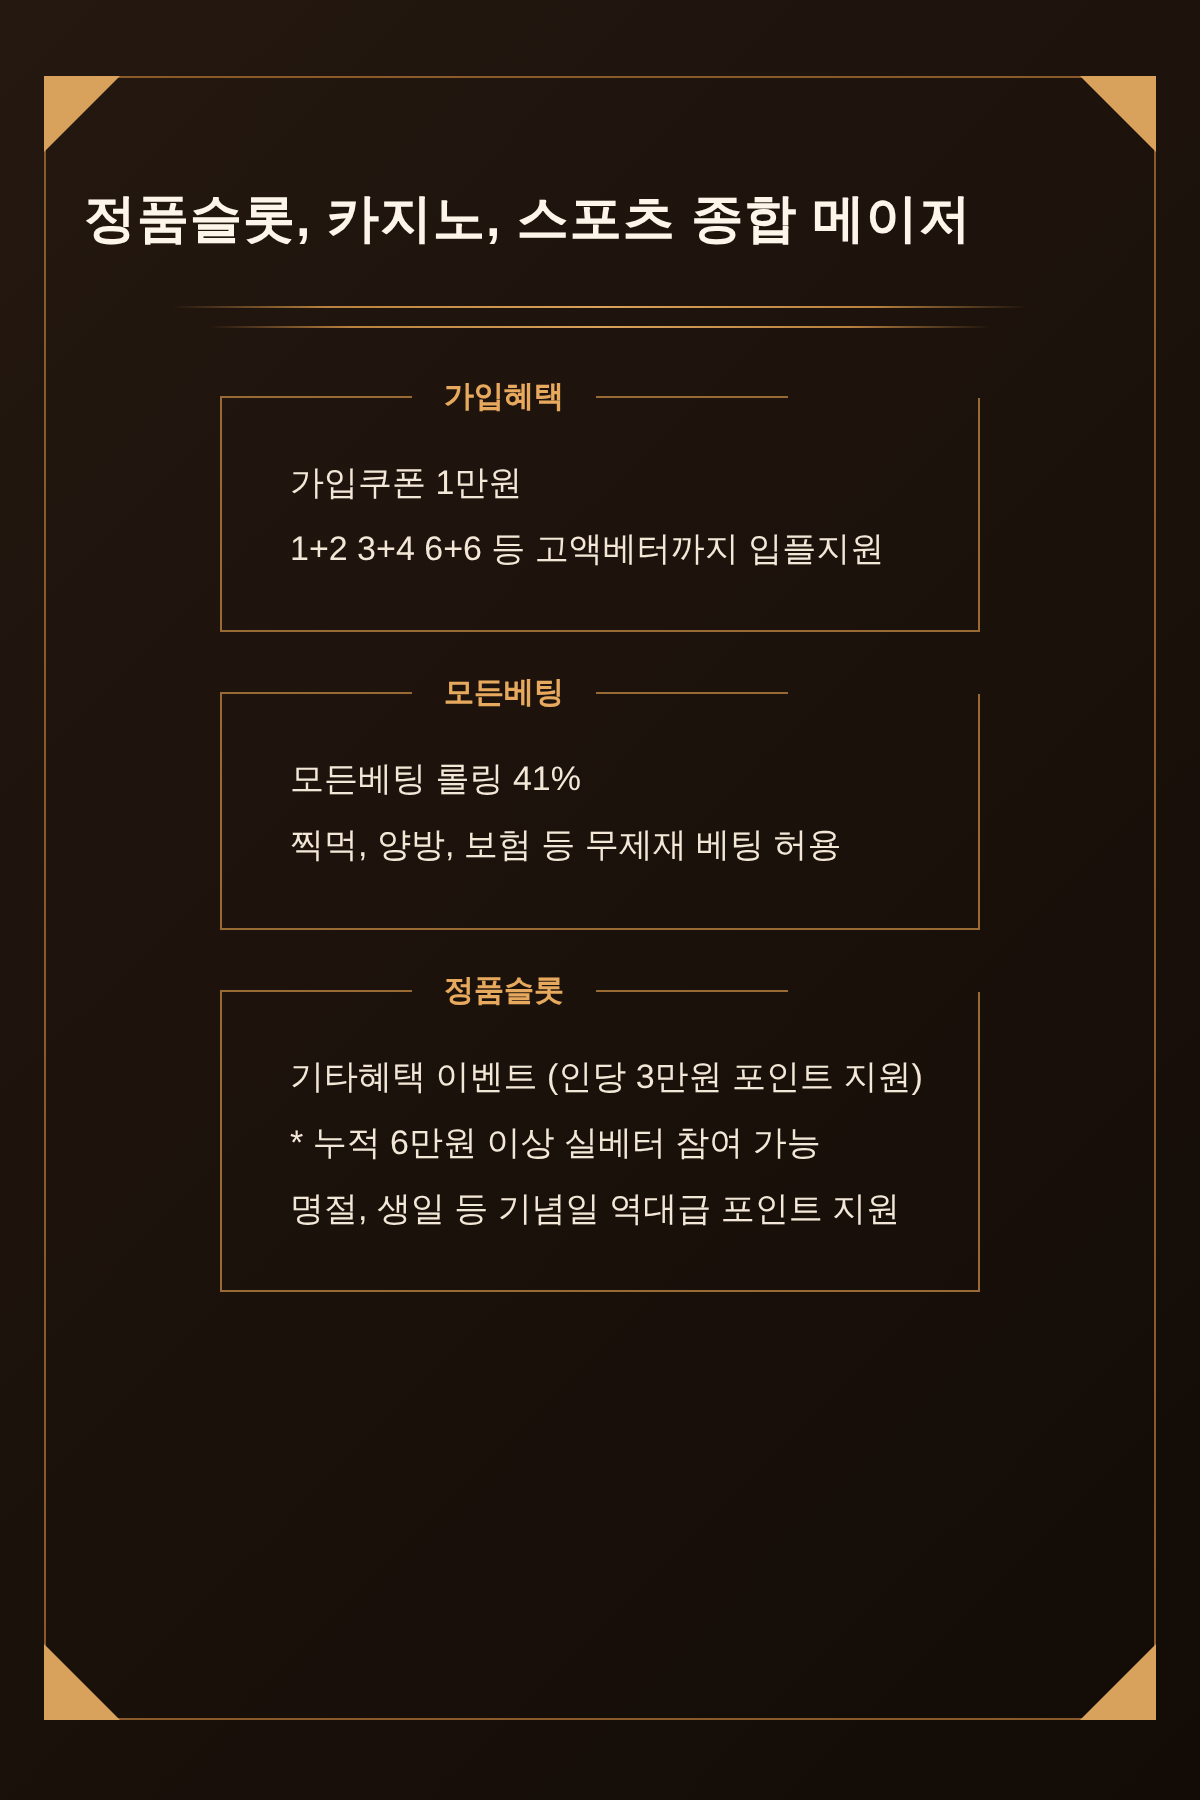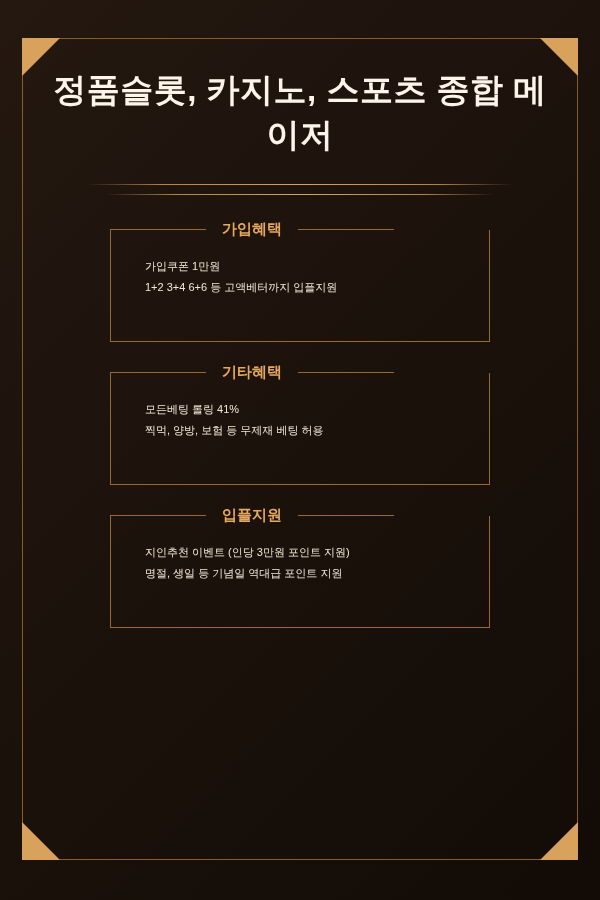--- a/index.html
+++ b/index.html
@@ -63,26 +63,26 @@
     position: absolute;
     left: 22px;
     right: 22px;
     top: 38px;
     bottom: 40px;
     box-sizing: border-box;
     padding: 0;
   }
 
   .title {
-    text-align: center;
+    text-align: left;
     color: #fdf5ea;
-    font-size: 33px;
+    font-size: 26px;
     font-weight: bold;
     letter-spacing: 0.5px;
-    margin-top: 30px;
+    margin-top: 54px;
     padding: 0 20px;
   }
 
   .divider-wrap {
     margin-top: 26px;
     display: flex;
     flex-direction: column;
     align-items: center;
     gap: 9px;
   }
@@ -133,21 +133,21 @@
     white-space: nowrap;
   }
   .seg.left { max-width: 96px; }
   .seg.right { max-width: 96px; }
 
   .lines {
     padding: 0 34px;
   }
   .line {
     color: #f3e7d7;
-    font-size: 11px;
+    font-size: 17px;
     line-height: 1.95;
     white-space: nowrap;
   }
 </style>
 </head>
 <body>
 
 <div class="poster">
 
   <div class="frame"></div>
@@ -177,40 +177,41 @@
           <div class="lines">
             <div class="line">가입쿠폰 1만원</div>
             <div class="line">1+2 3+4 6+6 등 고액베터까지 입플지원</div>
           </div>
         </div>
       </div>
 
       <div class="section">
         <div class="box-top">
           <div class="seg left"></div>
-          <div class="heading">기타혜택</div>
+          <div class="heading">모든베팅</div>
           <div class="seg right"></div>
         </div>
         <div class="box">
           <div class="lines">
             <div class="line">모든베팅 롤링 41%</div>
             <div class="line">찍먹, 양방, 보험 등 무제재 베팅 허용</div>
           </div>
         </div>
       </div>
 
       <div class="section">
         <div class="box-top">
           <div class="seg left"></div>
-          <div class="heading">입플지원</div>
+          <div class="heading">정품슬롯</div>
           <div class="seg right"></div>
         </div>
         <div class="box">
           <div class="lines">
-            <div class="line">지인추천 이벤트 (인당 3만원 포인트 지원)</div>
+            <div class="line">기타혜택 이벤트 (인당 3만원 포인트 지원)</div>
+            <div class="line">* 누적 6만원 이상 실베터 참여 가능</div>
             <div class="line">명절, 생일 등 기념일 역대급 포인트 지원</div>
           </div>
         </div>
       </div>
 
     </div>
   </div>
 </div>
 
 </body></html>

